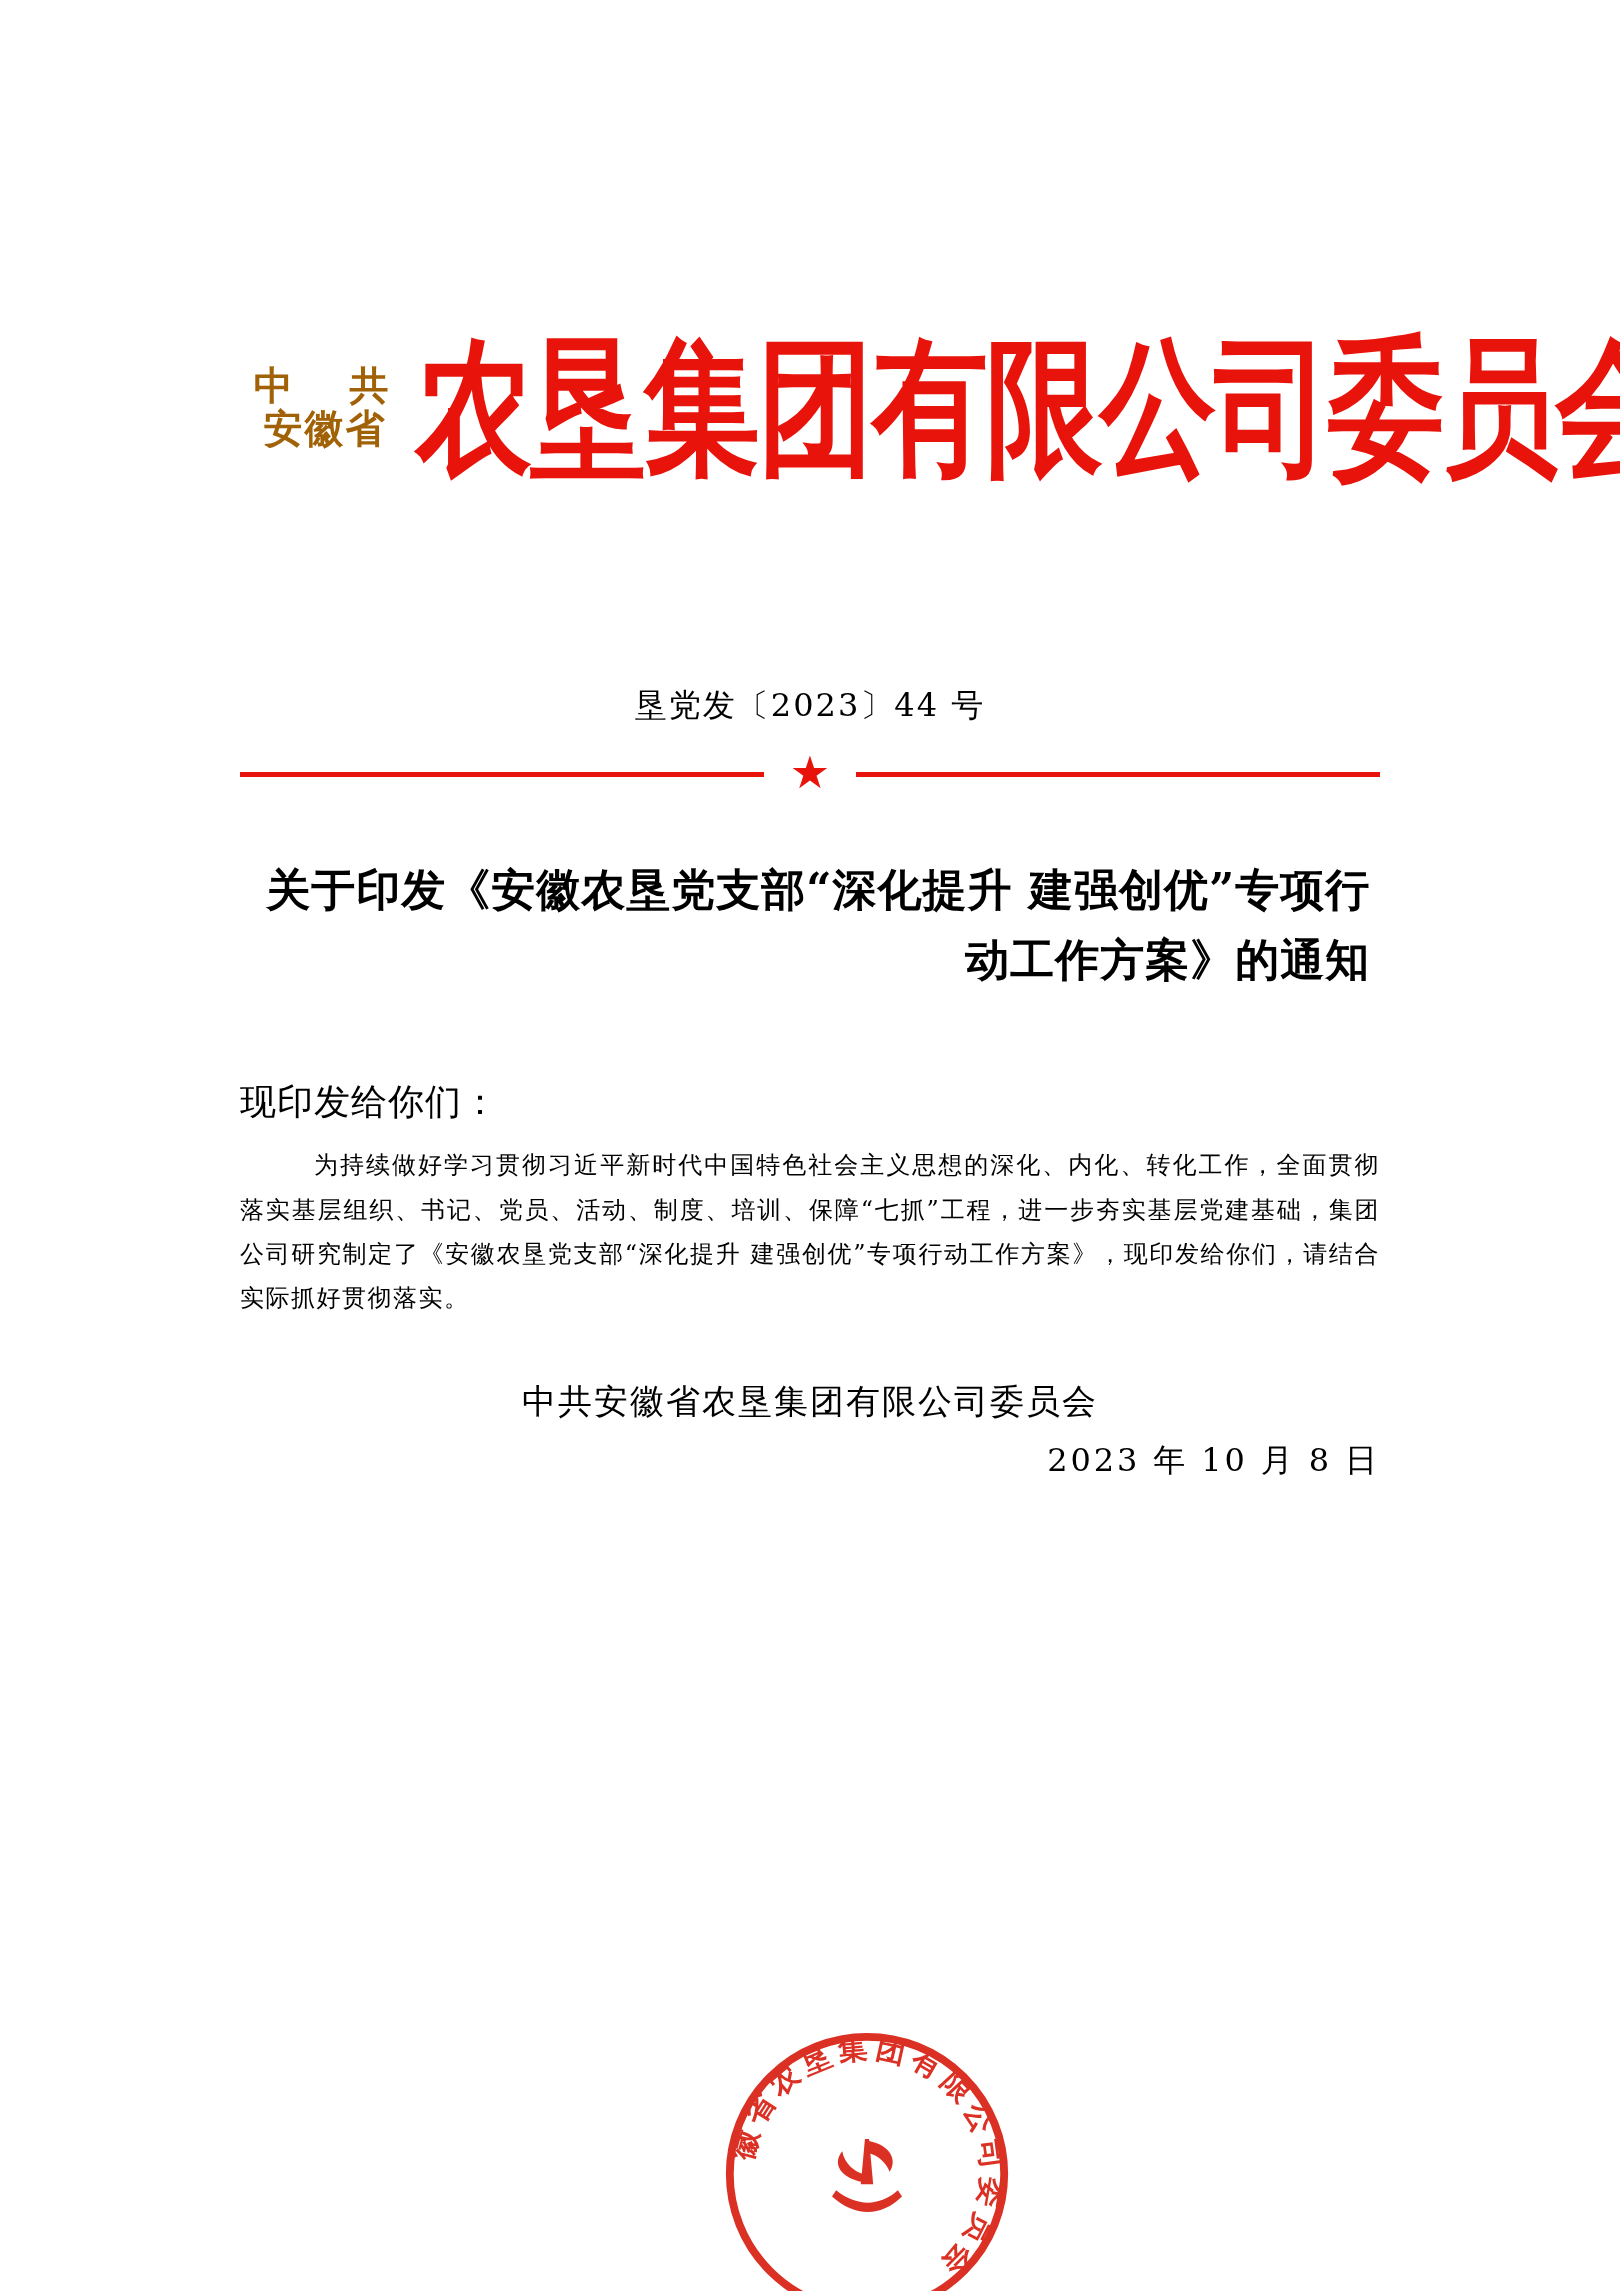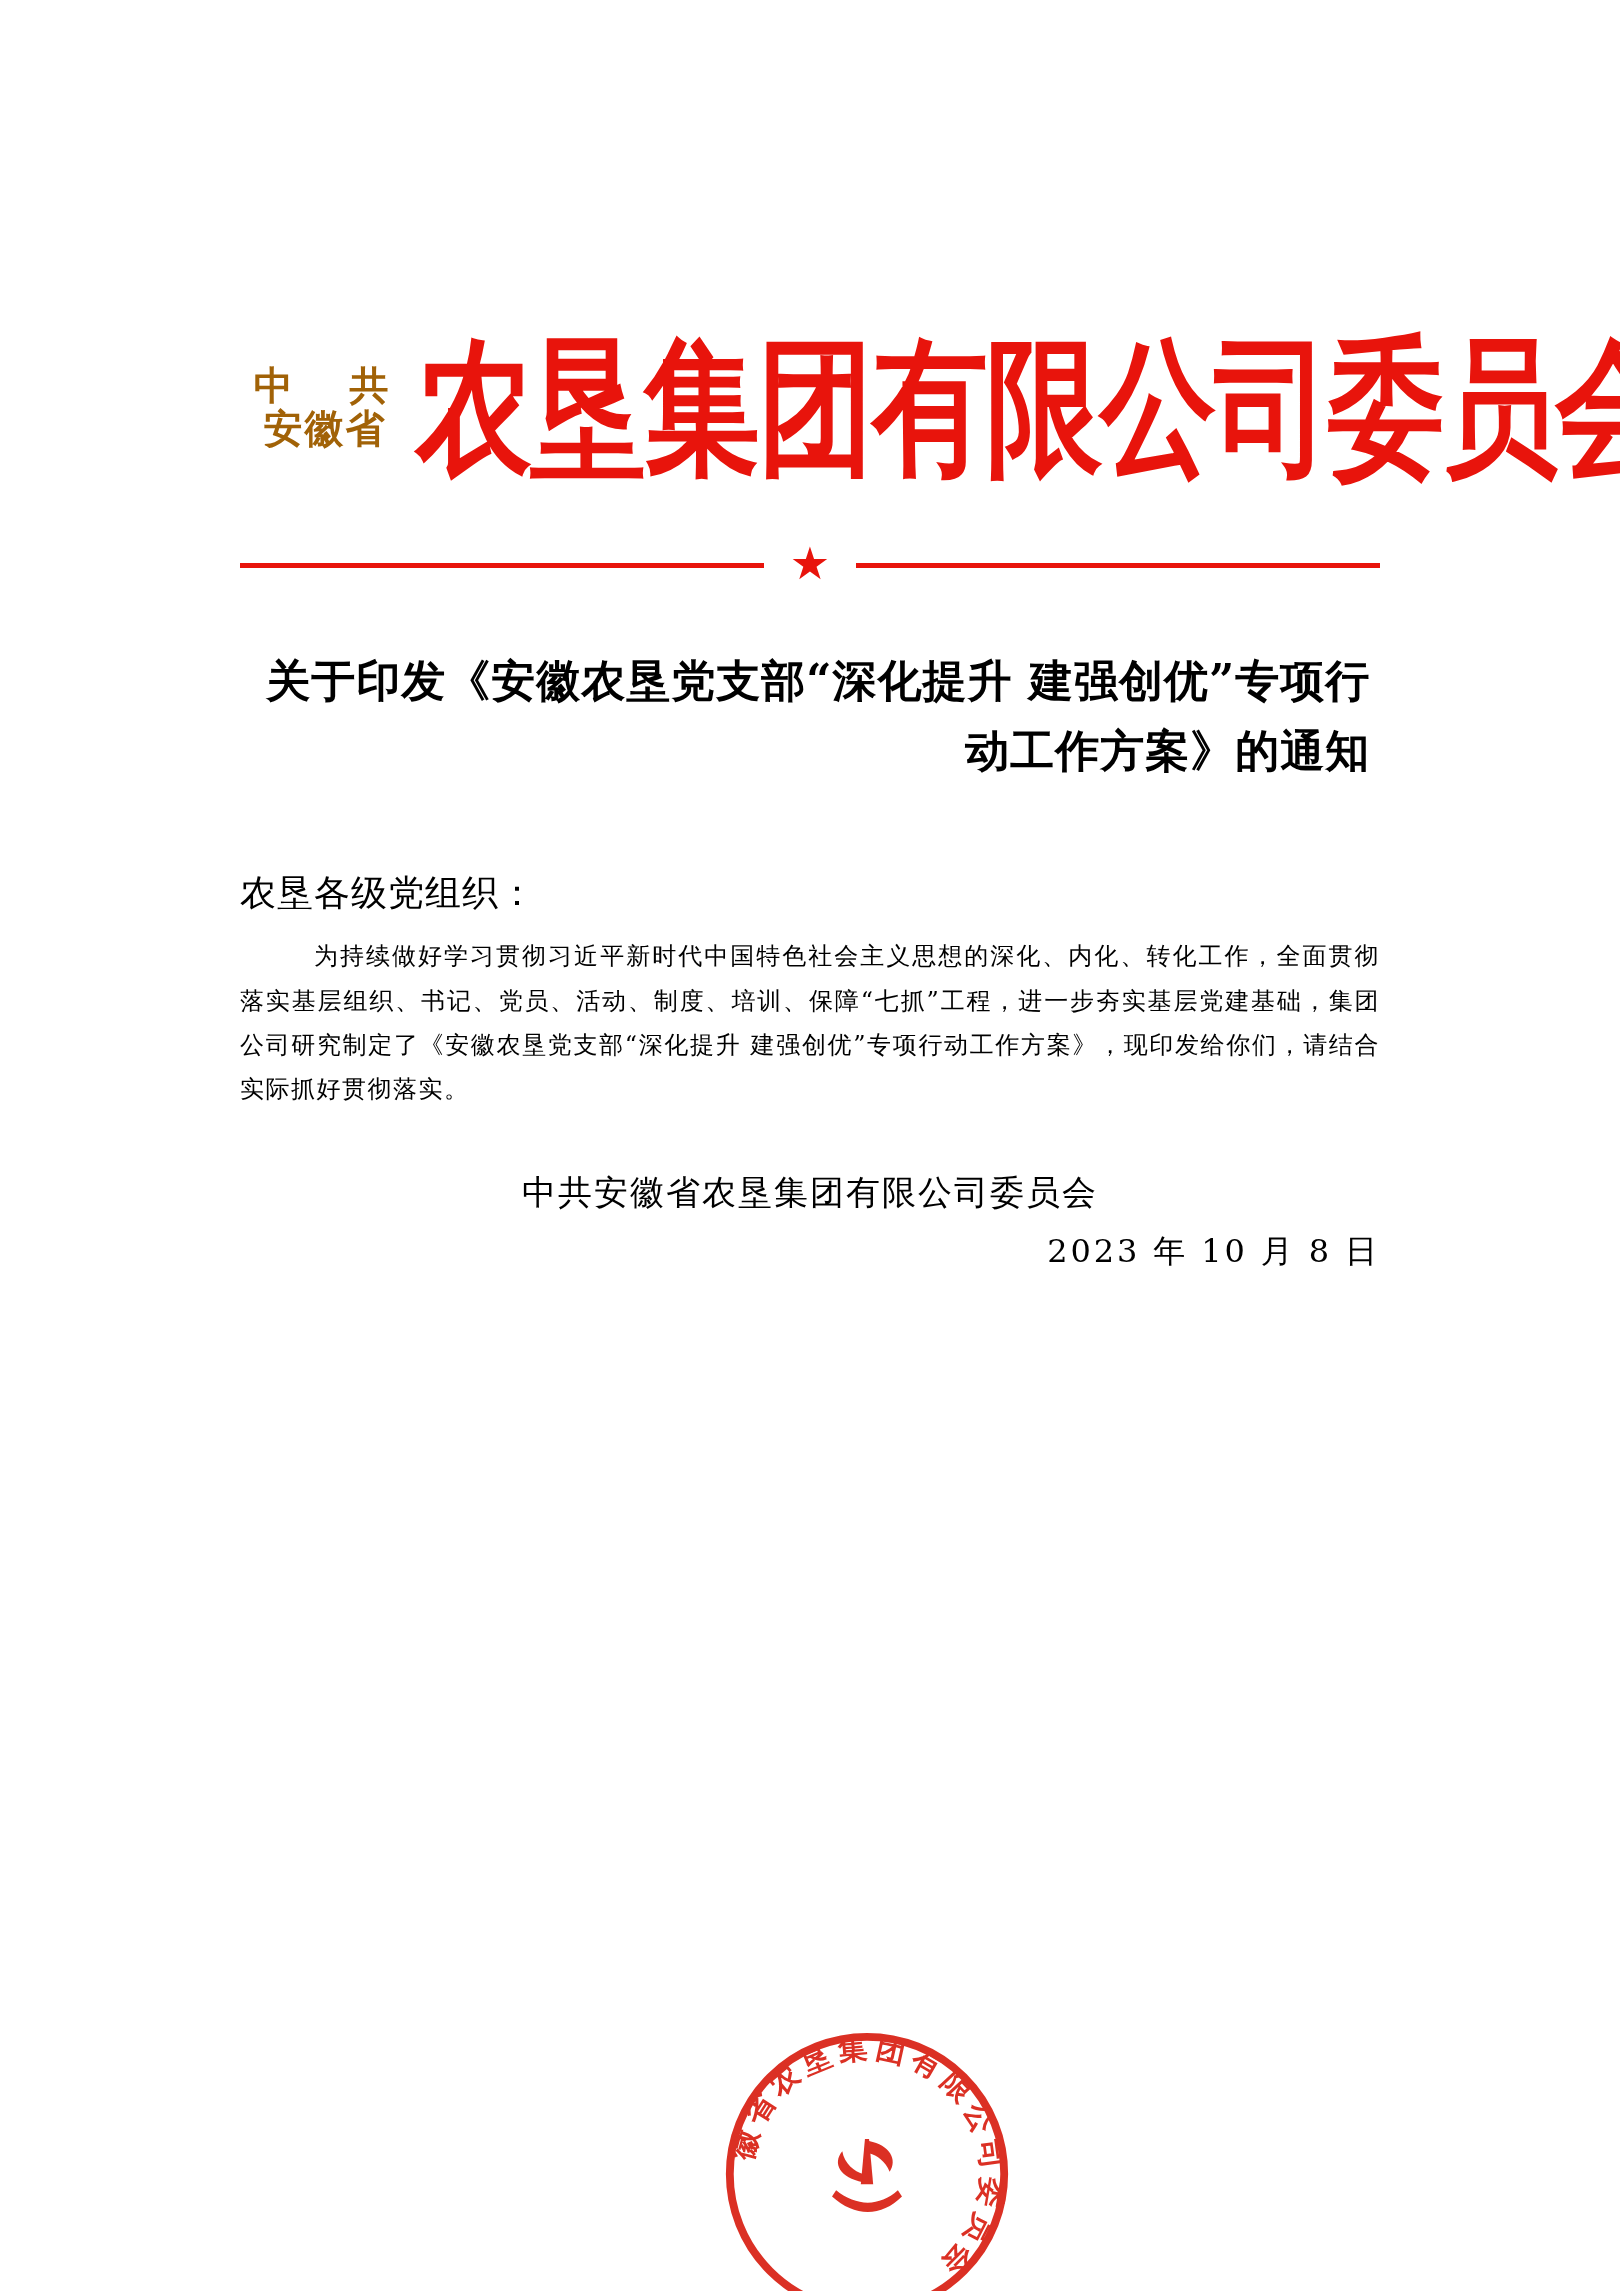--- a/index.html
+++ b/index.html
@@ -161,30 +161,31 @@
 <div class="page">
 
   <div class="letterhead">
     <div class="letterhead-left">
       <div class="lh-line1">中 共</div>
       <div class="lh-line2">安徽省</div>
     </div>
     <div class="letterhead-main">农垦集团有限公司委员会文件</div>
   </div>
 
+  <div class="doc-number">垦党发〔2023〕44 号</div>
 
   <div class="red-rule">
     <div class="bar"></div>
     <div class="star">★</div>
     <div class="bar"></div>
   </div>
 
   <div class="doc-title">关于印发《安徽农垦党支部“深化提升 建强创优”专项行动工作方案》的通知</div>
 
-  <div class="salutation">农垦各级党组织：</div>
+  <div class="salutation">现印发给你们：</div>
 
   <div class="body-para">为持续做好学习贯彻习近平新时代中国特色社会主义思想的深化、内化、转化工作，全面贯彻落实基层组织、书记、党员、活动、制度、培训、保障“七抓”工程，进一步夯实基层党建基础，集团公司研究制定了《安徽农垦党支部“深化提升 建强创优”专项行动工作方案》，现印发给你们，请结合实际抓好贯彻落实。</div>
 
   <div class="seal">
     <svg width="294" height="294" viewBox="0 0 300 300" xmlns="http://www.w3.org/2000/svg">
       <defs>
         <path id="sealArc" d="M 150,150 m -118,0 a 118,118 0 1,1 236,0 a 118,118 0 1,1 -236,0"></path>
       </defs>
       <circle cx="150" cy="150" r="140" fill="none" stroke="#d81f12" stroke-width="8"></circle>
       <text font-family="'DejaVu Serif','Liberation Serif',serif" font-size="30" fill="#d81f12" font-weight="bold" letter-spacing="6">

